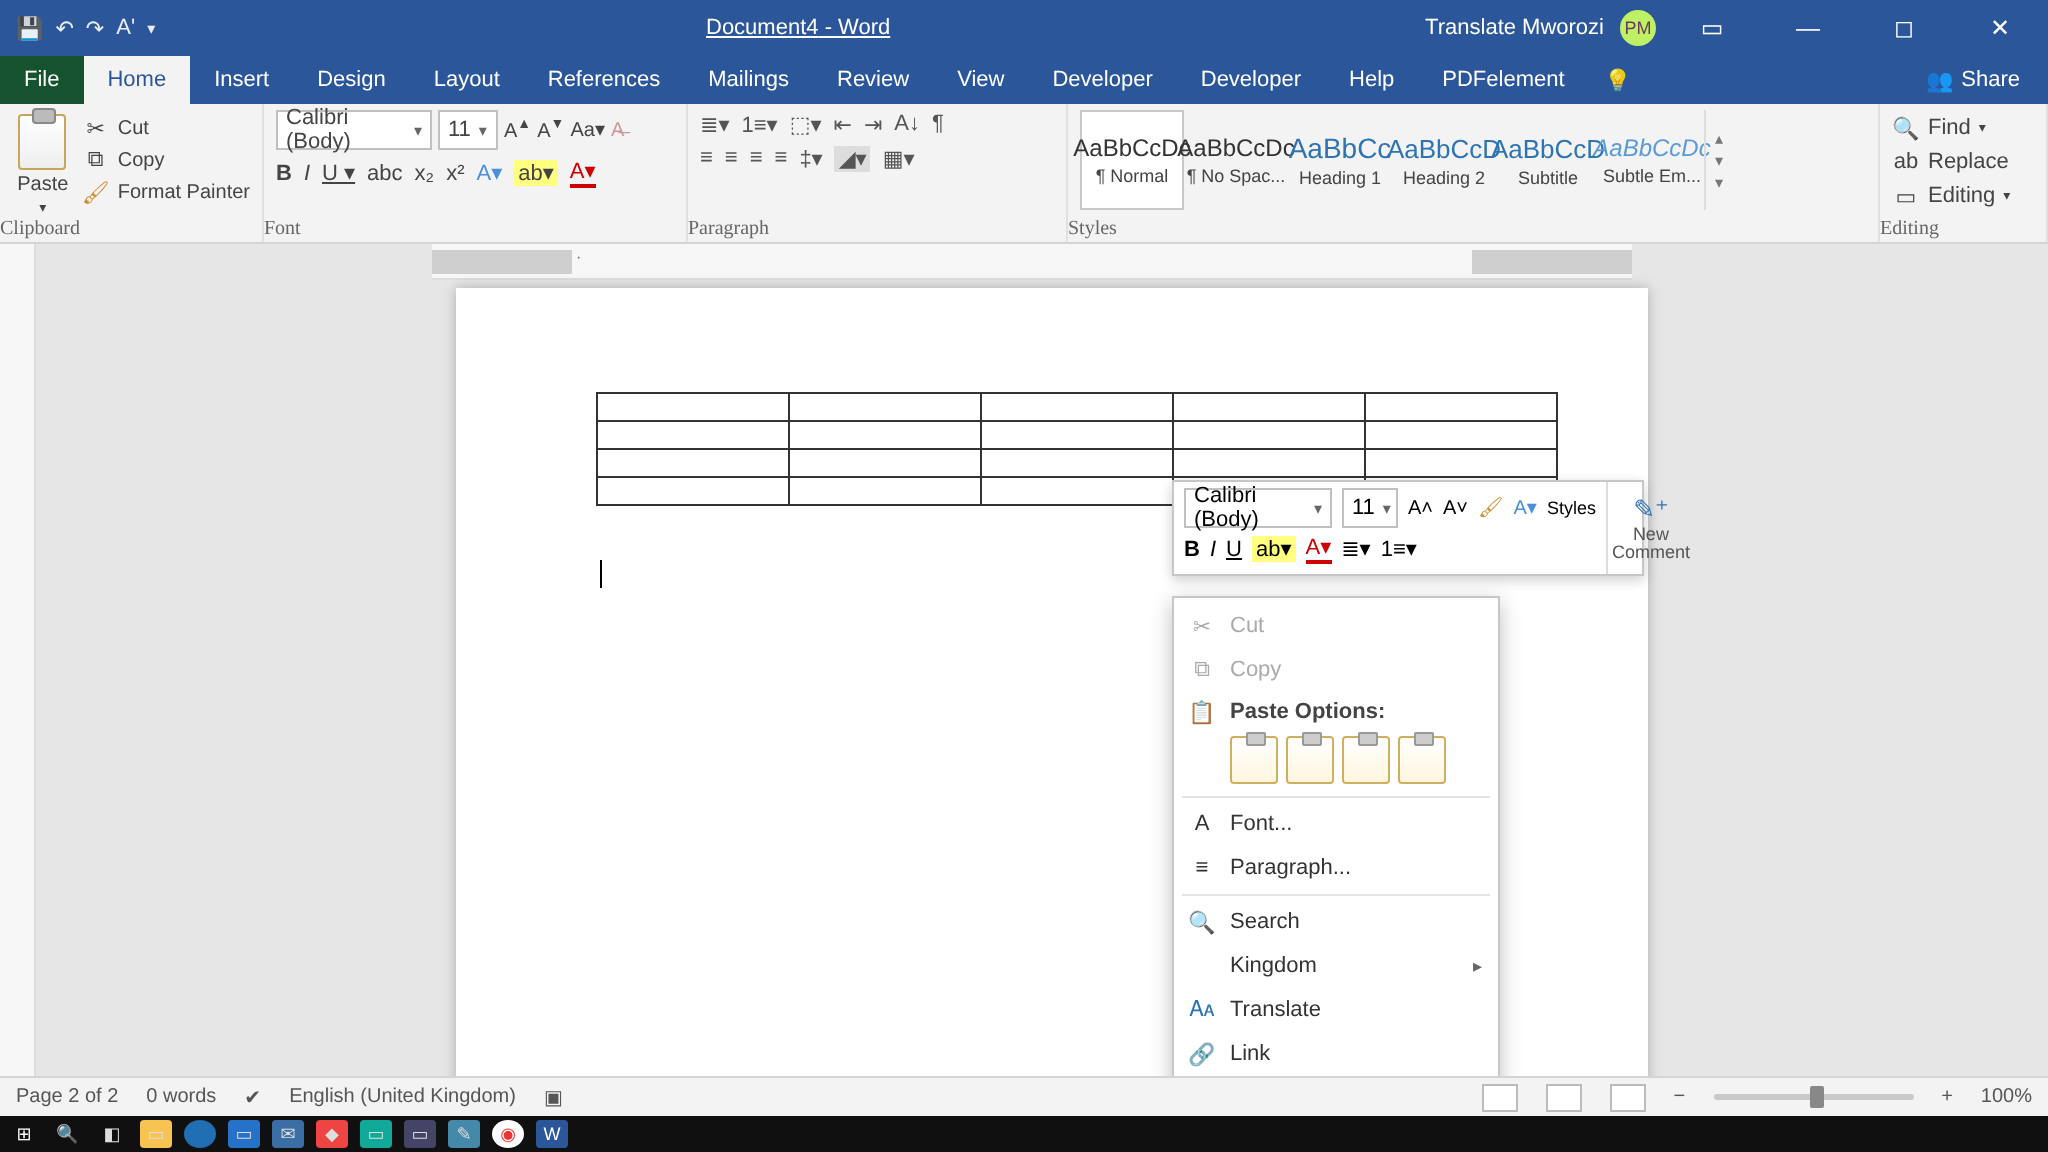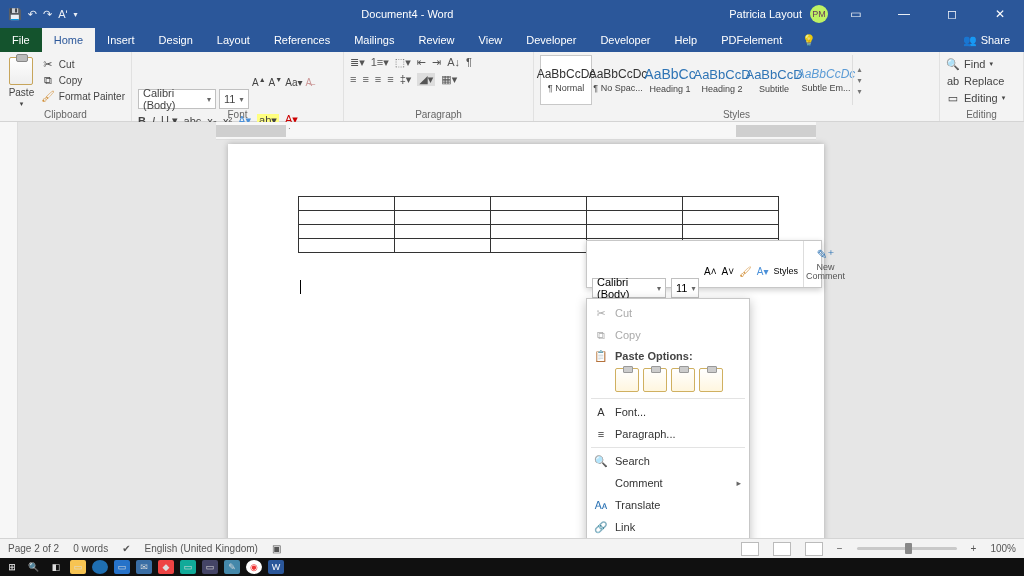--- a/index.html
+++ b/index.html
@@ -1,45 +1,45 @@
 <!DOCTYPE html>
 <html><head>
 <meta charset="utf-8">
 <style>
   * { box-sizing: border-box; margin: 0; padding: 0; font-family: "Segoe UI", Tahoma, sans-serif; user-select: none; }
   body { width: 1024px; height: 576px; overflow: hidden; background: #fff; position: relative; }
   
   .titlebar { height: 28px; background: #2b579a; color: #fff; display: flex; align-items: center; font-size: 11px; }
   .qat { display: flex; gap: 6px; padding: 0 8px; align-items: center; }
   .qat span { opacity: .9; }
-  .title-center { flex: 1; text-align: center; }
+  .title-center { flex: 1; text-align: center; text-decoration: underline; }
   .user-area { display: flex; align-items: center; gap: 8px; padding-right: 4px; }
   .avatar { width: 18px; height: 18px; border-radius: 50%; background: #bef264; color: #6a3a5a; font-size: 9px; display: flex; align-items: center; justify-content: center; }
   .winbtn { width: 40px; height: 28px; display: flex; align-items: center; justify-content: center; font-size: 12px; }
   
   .tabstrip { height: 24px; background: #2b579a; display: flex; align-items: stretch; color: #fff; font-size: 11px; position: relative; }
   .tab { padding: 0 12px; display: flex; align-items: center; cursor: pointer; }
   .tab.file { background: #14532d; }
   .tab.active { background: #f3f3f3; color: #2b579a; }
   .tellme { margin-left: 8px; display: flex; align-items: center; gap: 4px; opacity: .9; }
   .share { margin-left: auto; padding: 0 14px; display: flex; align-items: center; gap: 4px; }
   .bulb { font-size: 11px; }
   
   .ribbon { height: 70px; background: #f3f3f3; border-bottom: 1px solid #d4d4d4; display: flex; font-size: 10px; color: #444; }
   .group { border-right: 1px solid #e1e1e1; padding: 3px 6px 0 6px; display: flex; flex-direction: column; position: relative; }
-  .group-label { position: absolute; bottom: 1px; left: 0; right: 0; text-align: center; font-size: 10px; color: #666; }
+  .group-label { position: absolute; bottom: 1px; left: 0; right: 0; font-size: 10px; color: #666; font-family: Liberation Serif, serif; }
   .paste-block { display: flex; gap: 4px; }
   .bigbtn { width: 36px; display: flex; flex-direction: column; align-items: center; gap: 2px; padding-top: 2px; }
   .clip-icon { width: 24px; height: 28px; background: linear-gradient(#fff,#eee); border: 1px solid #c7a55b; border-radius: 2px; position: relative; }
   .clip-icon::before { content:""; position:absolute; top:-4px; left:6px; width:10px; height:6px; border:1px solid #888; border-radius:2px; background:#bbb;}
   .small-stack { display: flex; flex-direction: column; gap: 2px; padding-top: 2px; }
   .small-item { display: flex; align-items: center; gap: 4px; white-space: nowrap; }
   .ico { width: 14px; height: 14px; display: inline-flex; align-items: center; justify-content: center; font-size: 11px; }
   .font-row1 { display: flex; align-items: center; gap: 3px; }
-  .combo { height: 20px; border: 1px solid #c0c0c0; background: #fff; display: flex; align-items: center; padding: 0 4px; font-size: 11px; gap: 4px; margin-top: 34px; }
+  .combo { height: 20px; border: 1px solid #c0c0c0; background: #fff; display: flex; align-items: center; padding: 0 4px; font-size: 11px; gap: 4px; }
   .combo .dd { font-size: 8px; color: #666; }
   .font-row2 { display: flex; align-items: center; gap: 6px; margin-top: 4px; font-size: 11px; }
   .b { font-weight: bold; }
   .i { font-style: italic; }
   .u { text-decoration: underline; }
   .para-rows { display:flex; flex-direction:column; gap:4px; padding-top:1px;}
   .para-row { display:flex; gap:6px; font-size:11px; color:#555;}
   .styles-gallery { display:flex; }
   .style-item { width: 52px; height: 50px; border: 1px solid transparent; display:flex; flex-direction:column; align-items:center; justify-content:center; gap:2px; }
   .style-item.sel { border-color:#c8c8c8; background:#fff;}
@@ -100,21 +100,21 @@
     <span>💾</span>
     <span>↶</span>
     <span>↷</span>
     <span>Aʹ</span>
     <span style="font-size:8px">▾</span>
   </div>
   <div class="title-center">
     <span>Document4</span><span> - Word</span>
   </div>
   <div class="user-area">
-    <span>Patricia Layout</span>
+    <span>Translate Mworozi</span>
     <span class="avatar">PM</span>
     <span class="winbtn">▭</span>
     <span class="winbtn">—</span>
     <span class="winbtn">◻</span>
     <span class="winbtn close">✕</span>
   </div>
 </div>
 
 <div class="tabstrip">
   <div id="tab-container" style="display:flex">
@@ -383,21 +383,21 @@
   <div class="cm-item">
       <span class="cm-ico">≡</span>
       <span>Paragraph...</span>
     </div>
   <div class="cm-sep"></div>
   <div class="cm-item">
       <span class="cm-ico">🔍</span>
       <span>Search</span>
     </div>
   <div class="cm-item">
-      <span>Comment</span>
+      <span>Kingdom</span>
       <span class="arrow">▸</span>
     </div>
   <div class="cm-item">
       <span class="cm-ico" style="color:#2e74b5">🗛</span>
       <span>Translate</span>
     </div>
   <div class="cm-item">
       <span class="cm-ico">🔗</span>
       <span>Link</span>
     </div>

